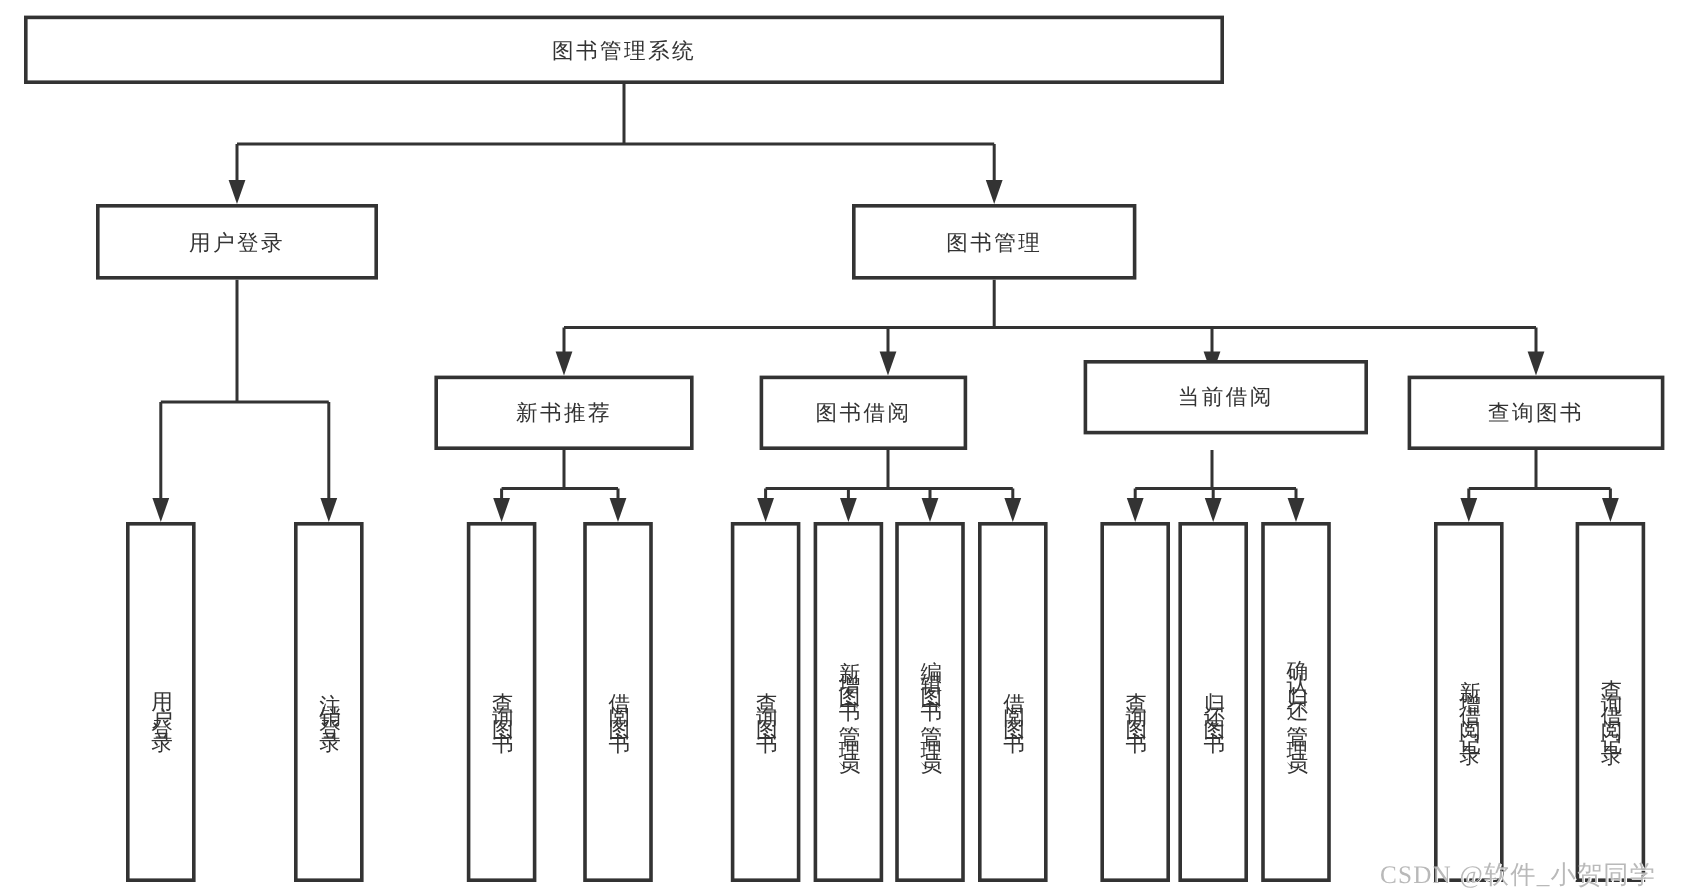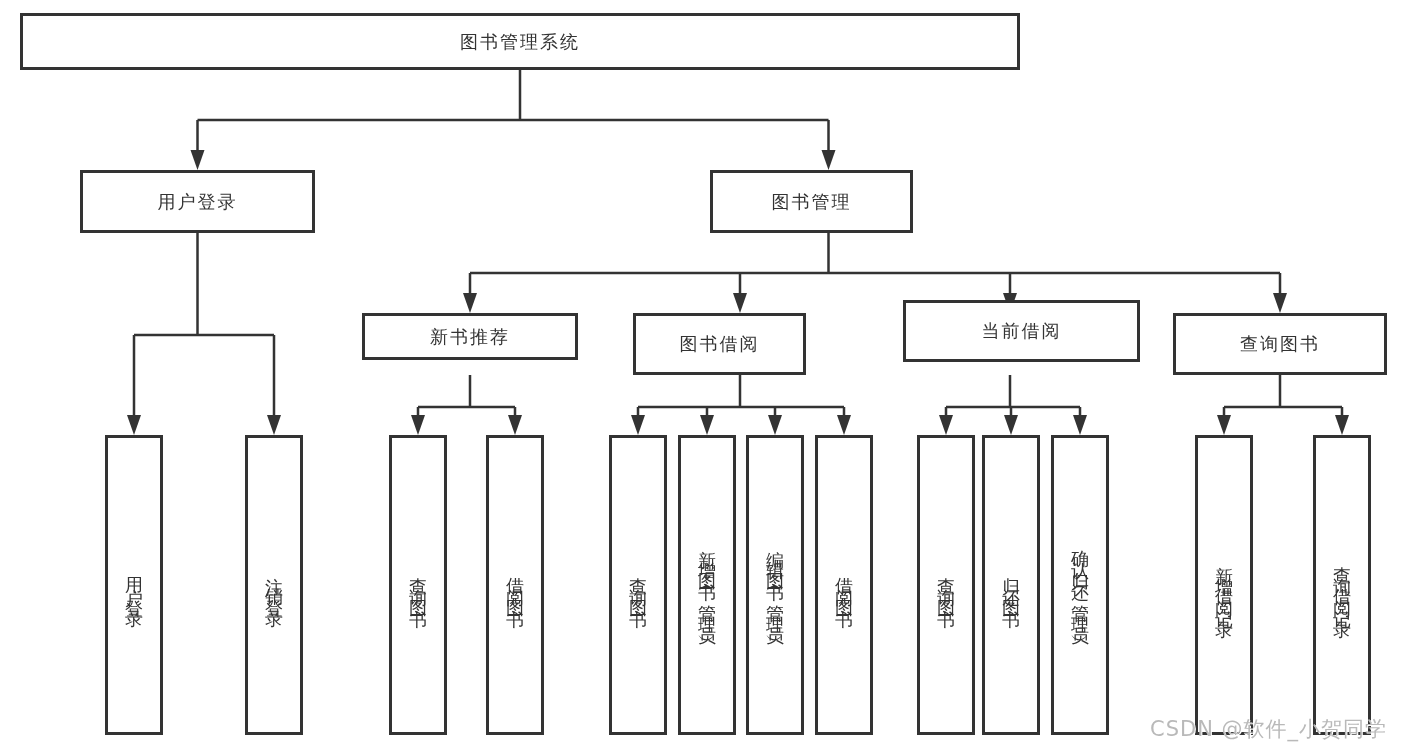--- a/index.html
+++ b/index.html
@@ -57,20 +57,21 @@
   .watermark {
     position: absolute;
     left: 1150px;
     top: 715px;
     font-size: 21px;
     color: #b9b9b9;
     letter-spacing: 1px;
     white-space: nowrap;
     z-index: 3;
     text-shadow: 1px 1px 0 #ffffff;
+    font-family: Liberation Serif, serif;
   }
 </style>
 </head>
 <body>
 
 <div class="stage">
 
   <svg class="connectors" width="1405" height="747" viewBox="0 0 1405 747">
     <g>
       <path class="ln" d="M520 70 V120 M197.5 120 H828.5 M197.5 120 V152 M828.5 120 V152"></path>
@@ -114,25 +115,25 @@
     </g>
   </svg>
 
   <div class="box" style="left:20px;top:13px;width:1000px;height:57px">
     <span class="hlabel">图书管理系统</span>
   </div>
 
   <div class="box" style="left:80px;top:170px;width:235px;height:63px">
     <span class="hlabel">用户登录</span>
   </div>
-  <div class="box" style="left:710px;top:170px;width:203px;height:63px">
+  <div class="box" style="left:710px;top:170px;width:237px;height:63px">
     <span class="hlabel">图书管理</span>
   </div>
 
-  <div class="box" style="left:362px;top:313px;width:216px;height:47px">
+  <div class="box" style="left:362px;top:313px;width:216px;height:62px">
     <span class="hlabel">新书推荐</span>
   </div>
   <div class="box" style="left:633px;top:313px;width:173px;height:62px">
     <span class="hlabel">图书借阅</span>
   </div>
   <div class="box" style="left:903px;top:300px;width:237px;height:62px">
     <span class="hlabel">当前借阅</span>
   </div>
   <div class="box" style="left:1173px;top:313px;width:214px;height:62px">
     <span class="hlabel">查询图书</span>

